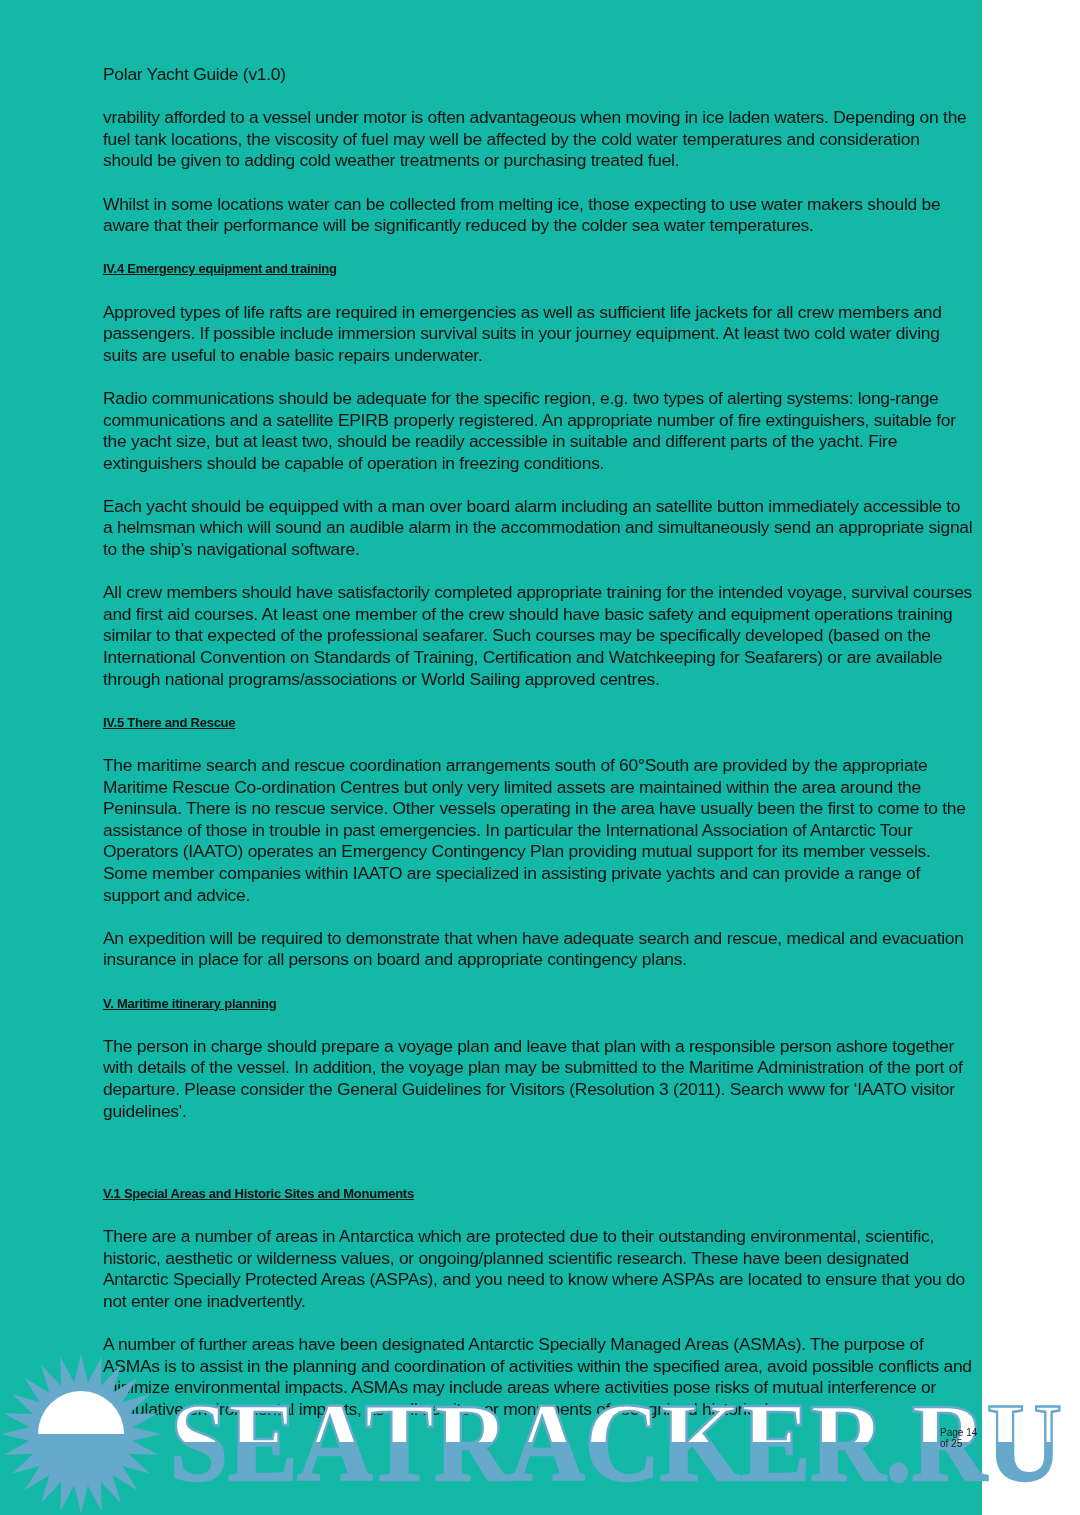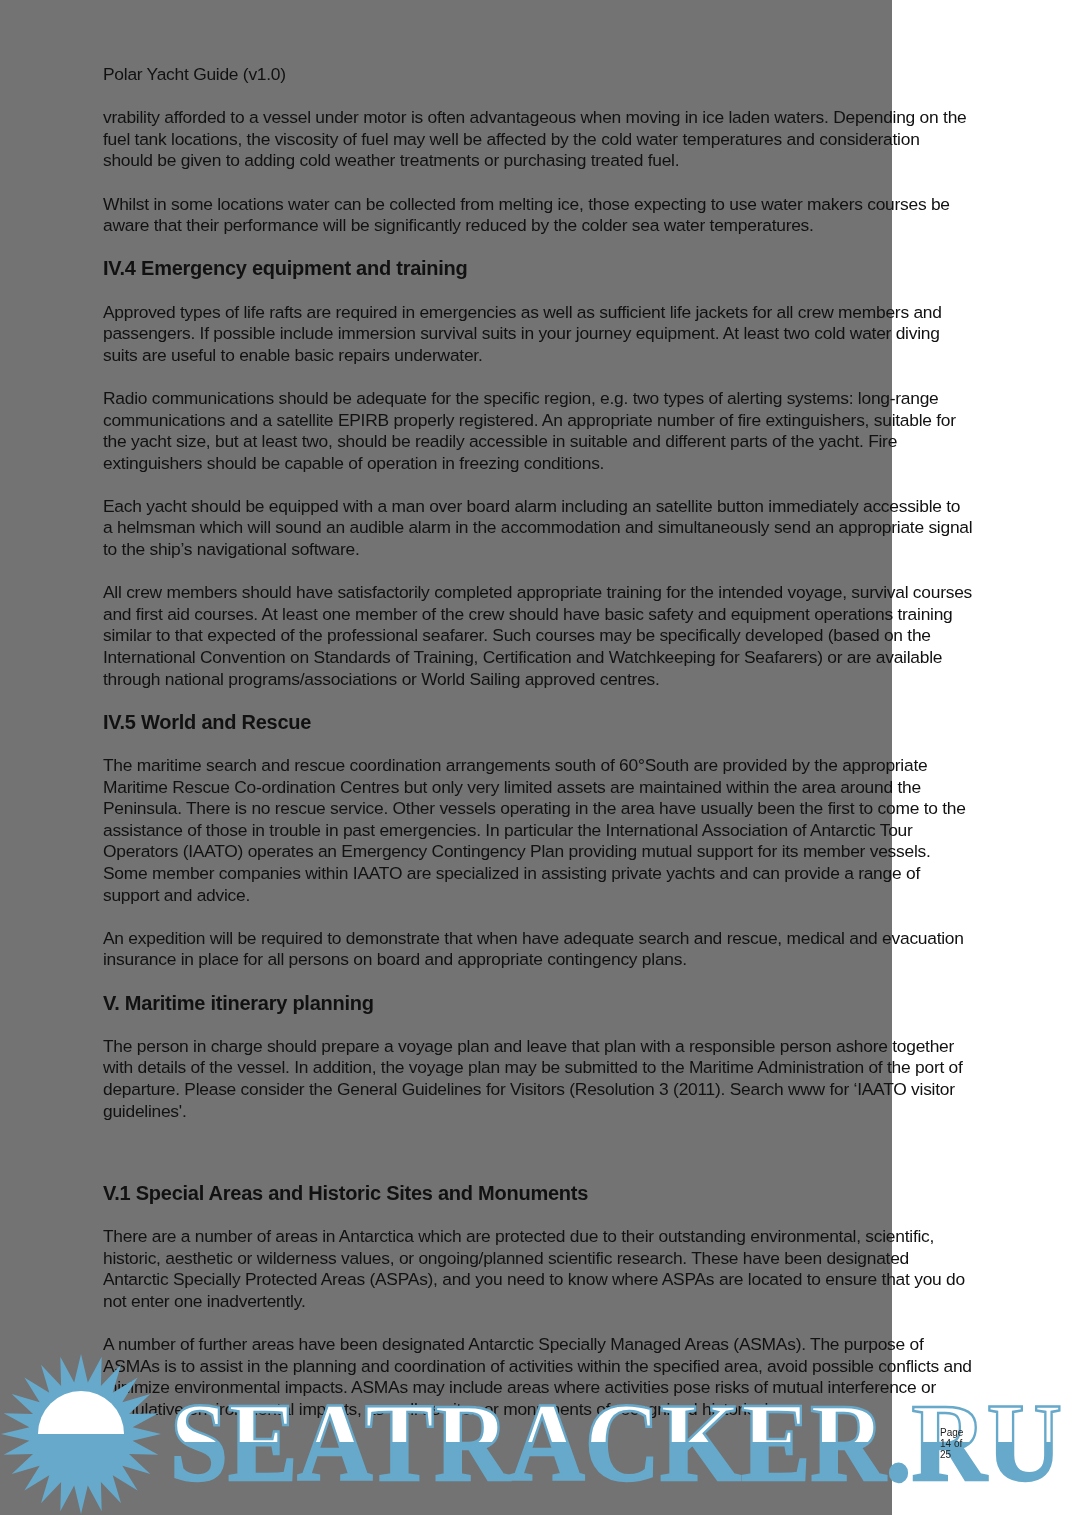--- a/index.html
+++ b/index.html
@@ -1,47 +1,47 @@
 <!DOCTYPE html>
 <html><head>
   <meta charset="utf-8">
   <style>
     html, body { margin: 0; padding: 0; background: #ffffff; }
     body { width: 1080px; height: 1515px; position: relative; overflow: hidden; }
-    .page { position: absolute; left: 0; top: 0; width: 892px; height: 1515px; background: #737373; }
+    .page { position: absolute; left: 0; top: 0; width: 982px; height: 1515px; background: #14b8a6; }
     .content {
       position: absolute; left: 103px; top: 64px; width: 870px;
       font-family: "Liberation Sans", sans-serif; font-size: 17.4px; line-height: 21.6px;
       color: #111; letter-spacing: -0.25px;
     }
     .running-header { margin: 0 0 21.6px 0; }
     .content p { margin: 0 0 21.6px 0; }
-    .content h2 { font-size: 20px; font-weight: bold; margin: 0 0 21.6px 0; line-height: 21.6px; }
+    .content h2 { font-size: 13px; font-weight: bold; margin: 0 0 21.6px 0; line-height: 21.6px; text-decoration: underline; }
     .content h2.spaced { margin-top: 61px; }
     .watermark { position: absolute; left: 0; top: 1350px; width: 1080px; height: 165px; pointer-events: none; }
     .page-number {
       position: absolute; left: 940px; top: 1427px;
       font-family: "Liberation Sans", sans-serif; font-size: 10px; color: #222;
     }
   </style>
 </head>
 <body>
 
 <div class="page">
   <div class="content">
     <div class="running-header">Polar Yacht Guide (v1.0)</div>
 
     <p>vrability afforded to a vessel under motor is often advantageous when moving in ice laden waters. Depending on the fuel tank locations, the viscosity of fuel may well be affected by the cold water temperatures and consideration should be given to adding cold weather treatments or purchasing treated fuel.</p>
-    <p>Whilst in some locations water can be collected from melting ice, those expecting to use water makers courses be aware that their performance will be significantly reduced by the colder sea water temperatures.</p>
+    <p>Whilst in some locations water can be collected from melting ice, those expecting to use water makers should be aware that their performance will be significantly reduced by the colder sea water temperatures.</p>
     <h2>IV.4 Emergency equipment and training</h2>
     <p>Approved types of life rafts are required in emergencies as well as sufficient life jackets for all crew members and passengers. If possible include immersion survival suits in your journey equipment. At least two cold water diving suits are useful to enable basic repairs underwater.</p>
     <p>Radio communications should be adequate for the specific region, e.g. two types of alerting systems: long-range communications and a satellite EPIRB properly registered. An appropriate number of fire extinguishers, suitable for the yacht size, but at least two, should be readily accessible in suitable and different parts of the yacht. Fire extinguishers should be capable of operation in freezing conditions.</p>
     <p>Each yacht should be equipped with a man over board alarm including an satellite button immediately accessible to a helmsman which will sound an audible alarm in the accommodation and simultaneously send an appropriate signal to the ship’s navigational software.</p>
     <p>All crew members should have satisfactorily completed appropriate training for the intended voyage, survival courses and first aid courses. At least one member of the crew should have basic safety and equipment operations training similar to that expected of the professional seafarer. Such courses may be specifically developed (based on the International Convention on Standards of Training, Certification and Watchkeeping for Seafarers) or are available through national programs/associations or World Sailing approved centres.</p>
-    <h2>IV.5 World and Rescue</h2>
+    <h2>IV.5 There and Rescue</h2>
     <p>The maritime search and rescue coordination arrangements south of 60°South are provided by the appropriate Maritime Rescue Co-ordination Centres but only very limited assets are maintained within the area around the Peninsula. There is no rescue service. Other vessels operating in the area have usually been the first to come to the assistance of those in trouble in past emergencies. In particular the International Association of Antarctic Tour Operators (IAATO) operates an Emergency Contingency Plan providing mutual support for its member vessels. Some member companies within IAATO are specialized in assisting private yachts and can provide a range of support and advice.</p>
     <p>An expedition will be required to demonstrate that when have adequate search and rescue, medical and evacuation insurance in place for all persons on board and appropriate contingency plans.</p>
     <h2>V. Maritime itinerary planning</h2>
     <p>The person in charge should prepare a voyage plan and leave that plan with a responsible person ashore together with details of the vessel. In addition, the voyage plan may be submitted to the Maritime Administration of the port of departure. Please consider the General Guidelines for Visitors (Resolution 3 (2011). Search www for ‘IAATO visitor guidelines'.</p>
     <h2 class="spaced">V.1 Special Areas and Historic Sites and Monuments</h2>
     <p>There are a number of areas in Antarctica which are protected due to their outstanding environmental, scientific, historic, aesthetic or wilderness values, or ongoing/planned scientific research. These have been designated Antarctic Specially Protected Areas (ASPAs), and you need to know where ASPAs are located to ensure that you do not enter one inadvertently.</p>
     <p>A number of further areas have been designated Antarctic Specially Managed Areas (ASMAs). The purpose of ASMAs is to assist in the planning and coordination of activities within the specified area, avoid possible conflicts and minimize environmental impacts. ASMAs may include areas where activities pose risks of mutual interference or cumulative environmental impacts, as well as sites or monuments of recognized historical</p>
   </div>
 
   <svg class="watermark" viewBox="0 0 1080 165" width="1080" height="165">

